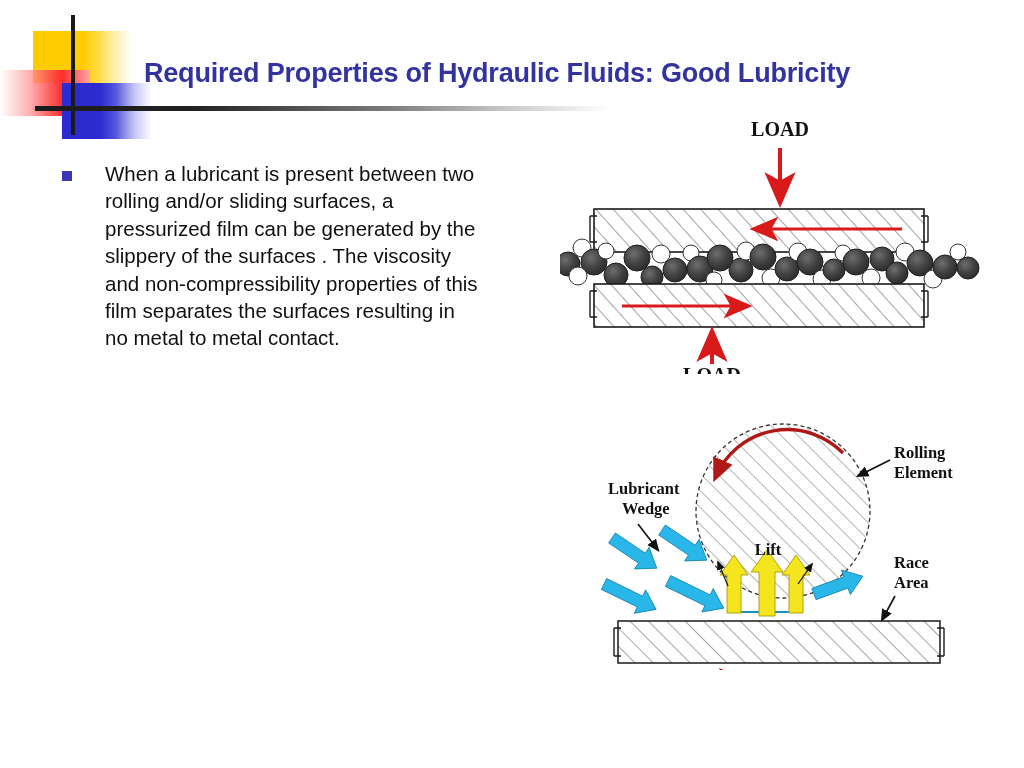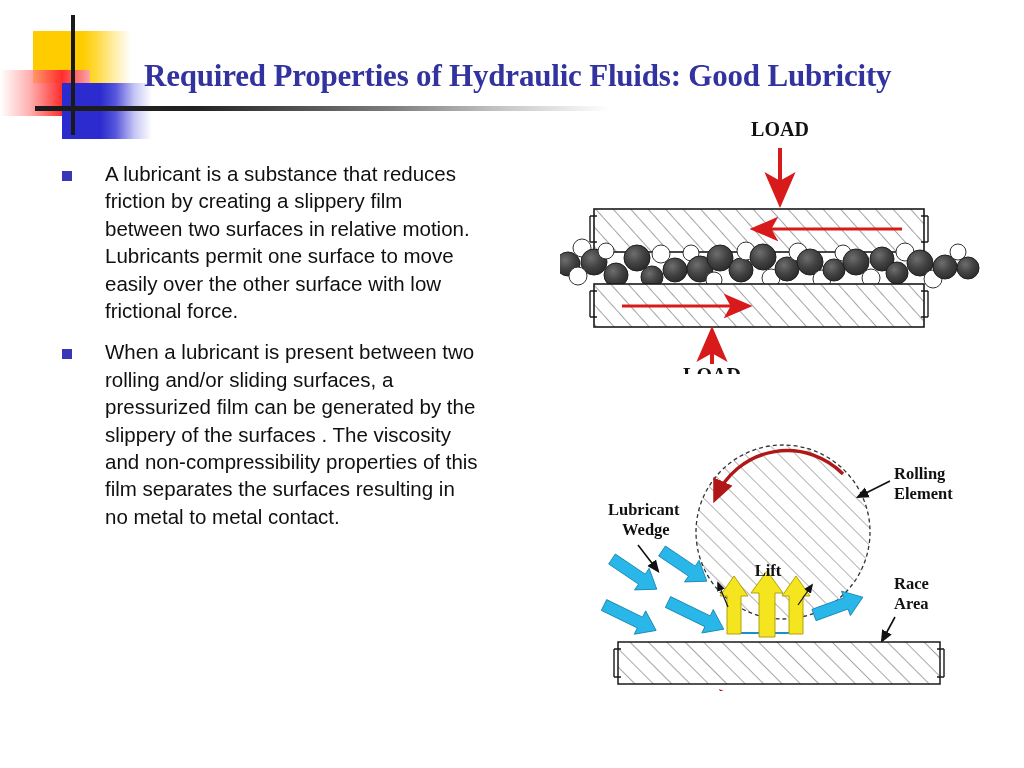--- a/index.html
+++ b/index.html
@@ -49,25 +49,25 @@
   .deco-hline {
     position: absolute; left: 35px; top: 106px; height: 5px; width: 575px;
     background: linear-gradient(to right, #1A1A1A 0%, #222222 28%, #7d7d7d 62%, #c9c9c9 82%, rgba(255,255,255,0) 100%);
   }
 
   
   #title {
     position: absolute;
     left: 144px; top: 58px;
     width: 800px;
-    font-size: 31px;
+    font-size: 27px;
     font-weight: bold;
     letter-spacing: -0.2px;
     color: #3333A0;
-    font-family: Liberation Serif, serif;
+    font-family: Liberation Sans, sans-serif;
     white-space: nowrap;
   }
 
   
   #body-col {
     position: absolute;
     left: 62px; top: 160px;
     width: 420px;
   }
   .bullet-row {
@@ -85,21 +85,21 @@
   .bullet-text {
     flex: 1 1 auto;
     font-size: 20.5px;
     line-height: 27.4px;
     color: #101010;
     font-family: "Liberation Sans", sans-serif;
   }
 
   
   #fig-top { position: absolute; left: 560px; top: 112px; width: 440px; height: 262px; }
-  #fig-bottom { position: absolute; left: 590px; top: 419px; width: 400px; height: 272px; }
+  #fig-bottom { position: absolute; left: 590px; top: 398px; width: 400px; height: 272px; }
   #fig-top svg, #fig-bottom svg { display: block; }
 
   .serif-lbl { font-family: "Liberation Serif", serif; font-weight: bold; }
 </style>
 </head>
 <body>
 
 <div id="deco">
   <div class="deco-yellow"></div>
   <div class="deco-yellow-fade"></div>
@@ -107,24 +107,20 @@
   <div class="deco-red"></div>
   <div class="deco-blue"></div>
   <div class="deco-blue-fade"></div>
   <div class="deco-vline"></div>
 </div>
 <div class="deco-hline"></div>
 
 <div id="title" style="color: rgb(51, 51, 160);">Required Properties of Hydraulic Fluids: Good Lubricity</div>
 
 <div id="body-col">
-  <div class="bullet-row">
-    <div class="bullet-mark" style="background: rgb(58, 54, 184);"></div>
-    <div class="bullet-text">A lubricant is a substance that reduces friction by creating a slippery film between two surfaces in relative motion. Lubricants permit one surface to move easily over the other surface with low frictional force.</div>
-  </div>
   <div class="bullet-row">
     <div class="bullet-mark" style="background: rgb(58, 54, 184);"></div>
     <div class="bullet-text">When a lubricant is present between two rolling and/or sliding surfaces, a pressurized film can be generated by the slippery of the surfaces . The viscosity and non-compressibility properties of this film separates the surfaces resulting in no metal to metal contact.</div>
   </div>
 </div>
 
 <div id="fig-top">
 <svg width="440" height="262" viewBox="0 0 440 262" xmlns="http://www.w3.org/2000/svg">
   <defs>
     <pattern id="hatchA" width="13" height="13" patternUnits="userSpaceOnUse" patternTransform="rotate(-42)">

